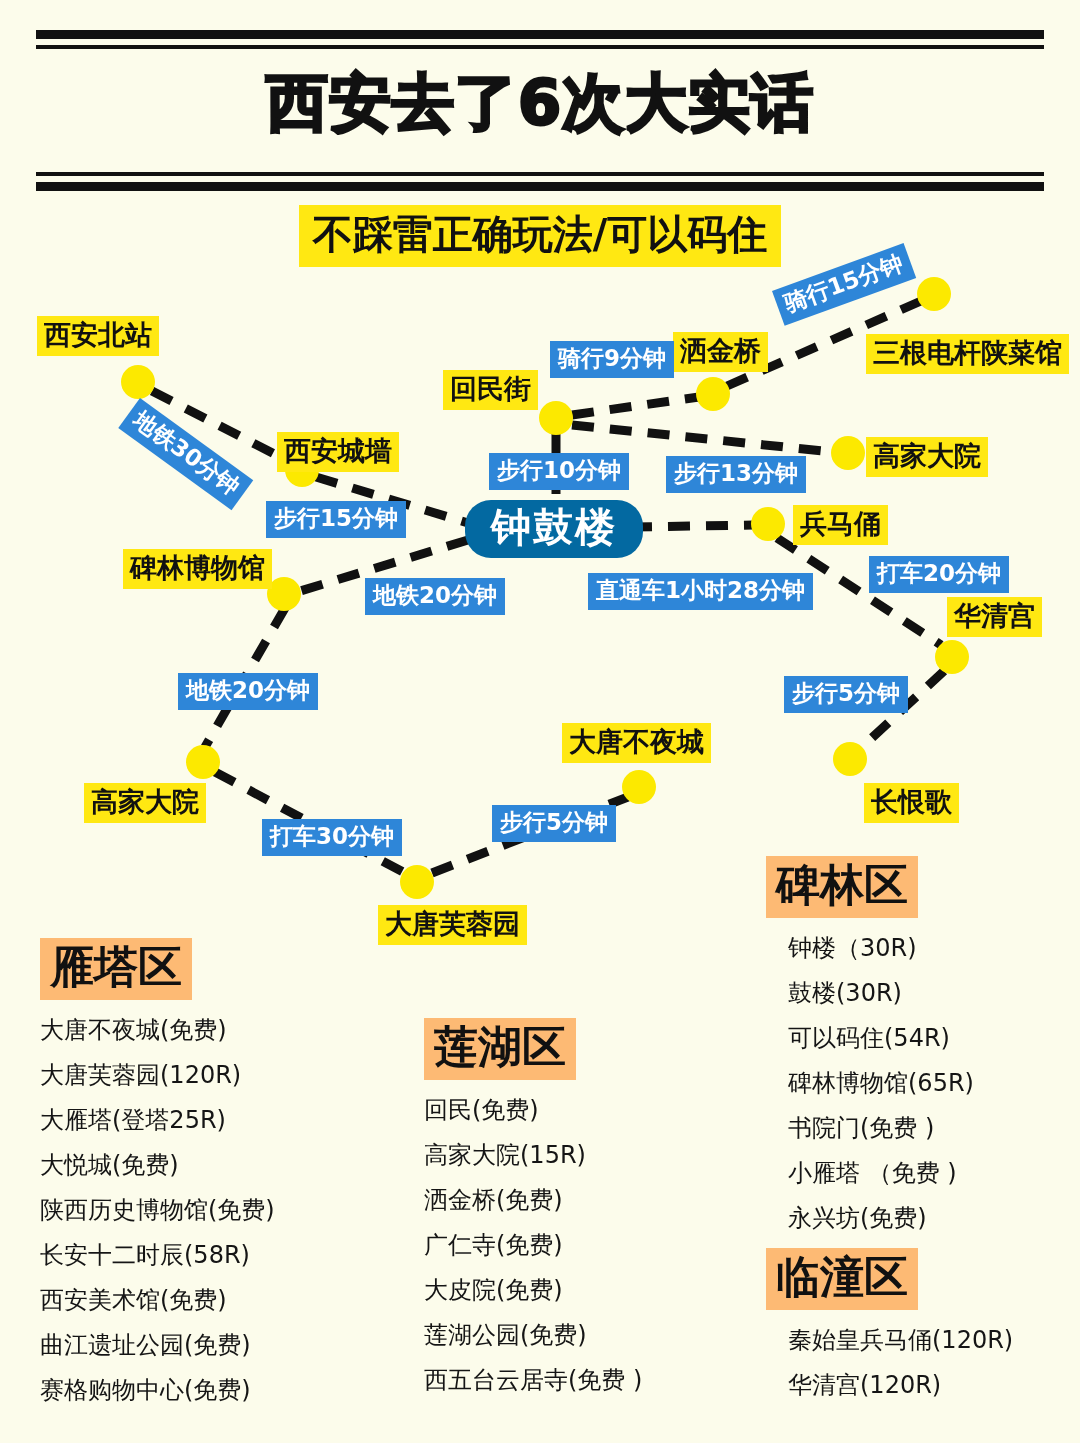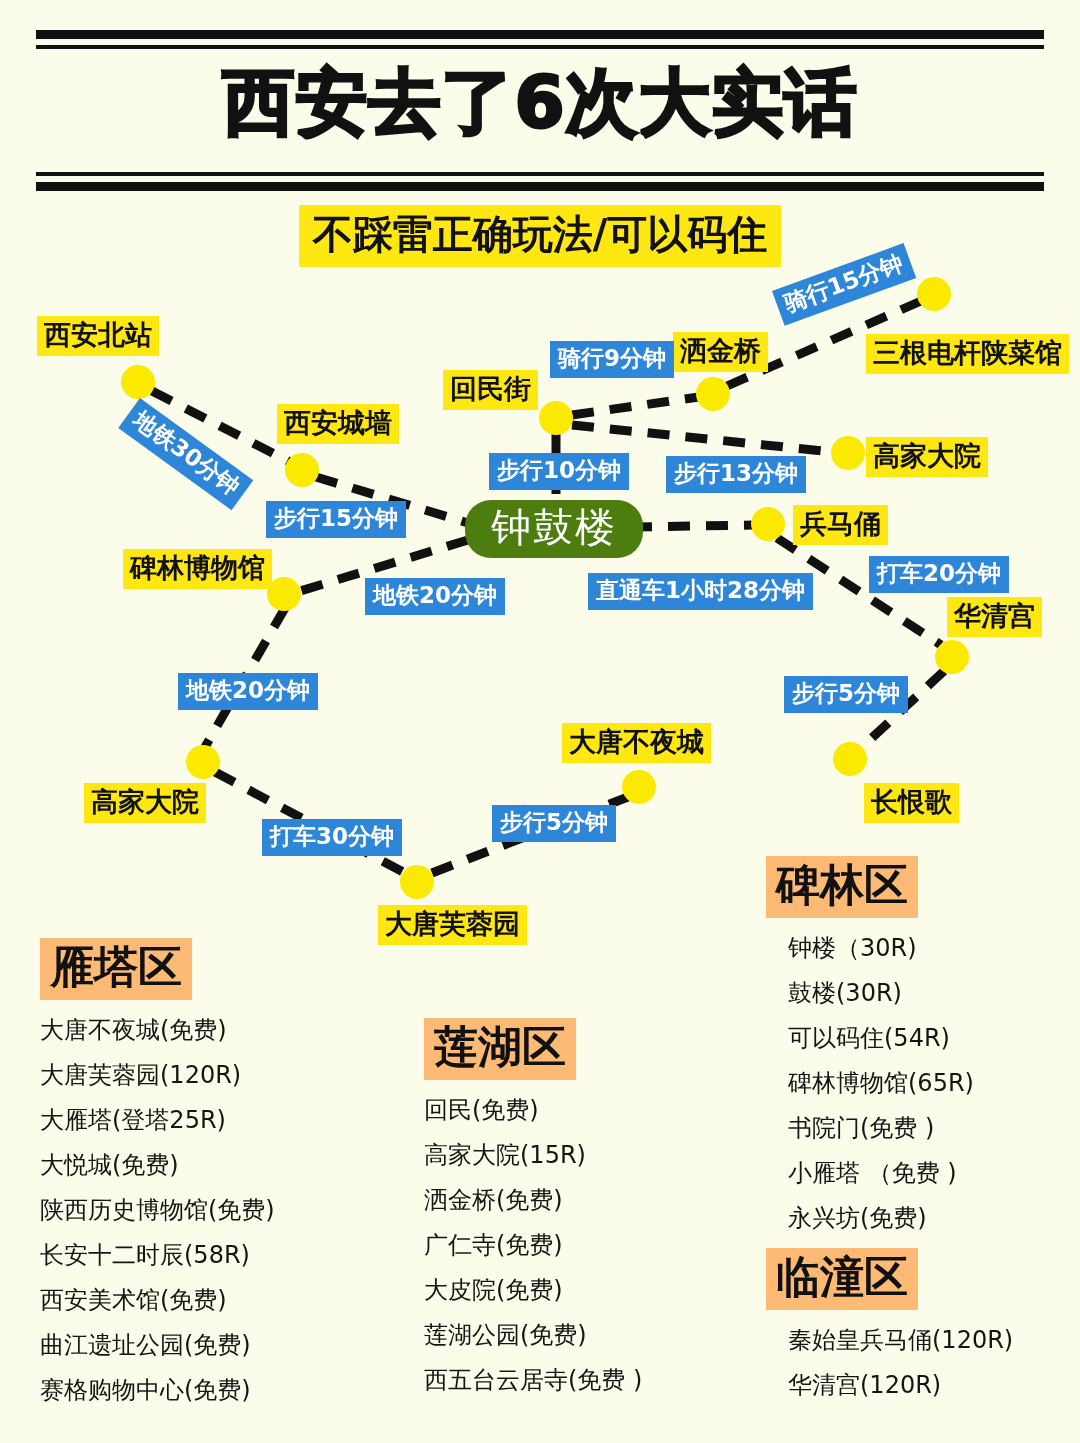--- a/index.html
+++ b/index.html
@@ -14,21 +14,21 @@
 
   
   .rule-top{position:absolute;left:36px;width:1008px;}
   .rule-thick{height:9px;background:#111;}
   .rule-thin{height:4px;background:#111;}
   .rule-gap{height:6px;}
 
   .title{
     position:absolute;left:0;top:50px;width:1080px;
     text-align:center;
-    font-size:72px;line-height:105px;
+    font-size:62px;line-height:105px;
     font-weight:bold;
     color:#111;
     letter-spacing:1px;
     font-family:"DejaVu Sans","Liberation Sans",sans-serif;
     -webkit-text-stroke:3px #111;
   }
   .subtitle-wrap{position:absolute;left:0;top:205px;width:1080px;text-align:center;}
   .subtitle{
     display:inline-block;
     background:#FFE812;
@@ -64,23 +64,23 @@
     background:#2E86D8;
     color:#fff;
     font-weight:bold;
     font-size:23px;line-height:29px;
     padding:3px 8px 5px 8px;
     white-space:nowrap;
     font-family:"DejaVu Sans","Liberation Sans",sans-serif;
   }
   .hub{
     position:absolute;
-    background:#4d7c0f;
+    background:#0369a1;
     color:#fff;
-    font-weight:normal;
+    font-weight:bold;
     font-size:40px;line-height:50px;
     padding:2px 26px 6px 26px;
     border-radius:26px;
     white-space:nowrap;
     font-family:"DejaVu Sans","Liberation Sans",sans-serif;
     letter-spacing:2px;
   }
 
   
   .district{position:absolute;}
@@ -166,21 +166,21 @@
     <div class="node" style="left:639px;top:787px;"></div>
     <div class="node" style="left:556px;top:418px;"></div>
     <div class="node" style="left:713px;top:394px;"></div>
     <div class="node" style="left:934px;top:294px;"></div>
     <div class="node" style="left:848px;top:453px;"></div>
     <div class="node" style="left:768px;top:524px;"></div>
     <div class="node" style="left:952px;top:657px;"></div>
     <div class="node" style="left:850px;top:759px;"></div>
 
     <div class="nlabel" style="left:37px;top:316px;">西安北站</div>
-    <div class="nlabel" style="left:277px;top:404px;">西安城墙</div>
+    <div class="nlabel" style="left:277px;top:432px;">西安城墙</div>
     <div class="nlabel" style="left:123px;top:549px;">碑林博物馆</div>
     <div class="nlabel" style="left:84px;top:783px;">高家大院</div>
     <div class="nlabel" style="left:378px;top:905px;">大唐芙蓉园</div>
     <div class="nlabel" style="left:562px;top:723px;">大唐不夜城</div>
     <div class="nlabel" style="left:443px;top:370px;">回民街</div>
     <div class="nlabel" style="left:673px;top:332px;">洒金桥</div>
     <div class="nlabel" style="left:866px;top:334px;">三根电杆陕菜馆</div>
     <div class="nlabel" style="left:866px;top:437px;">高家大院</div>
     <div class="nlabel" style="left:793px;top:505px;">兵马俑</div>
     <div class="nlabel" style="left:947px;top:597px;">华清宫</div>

